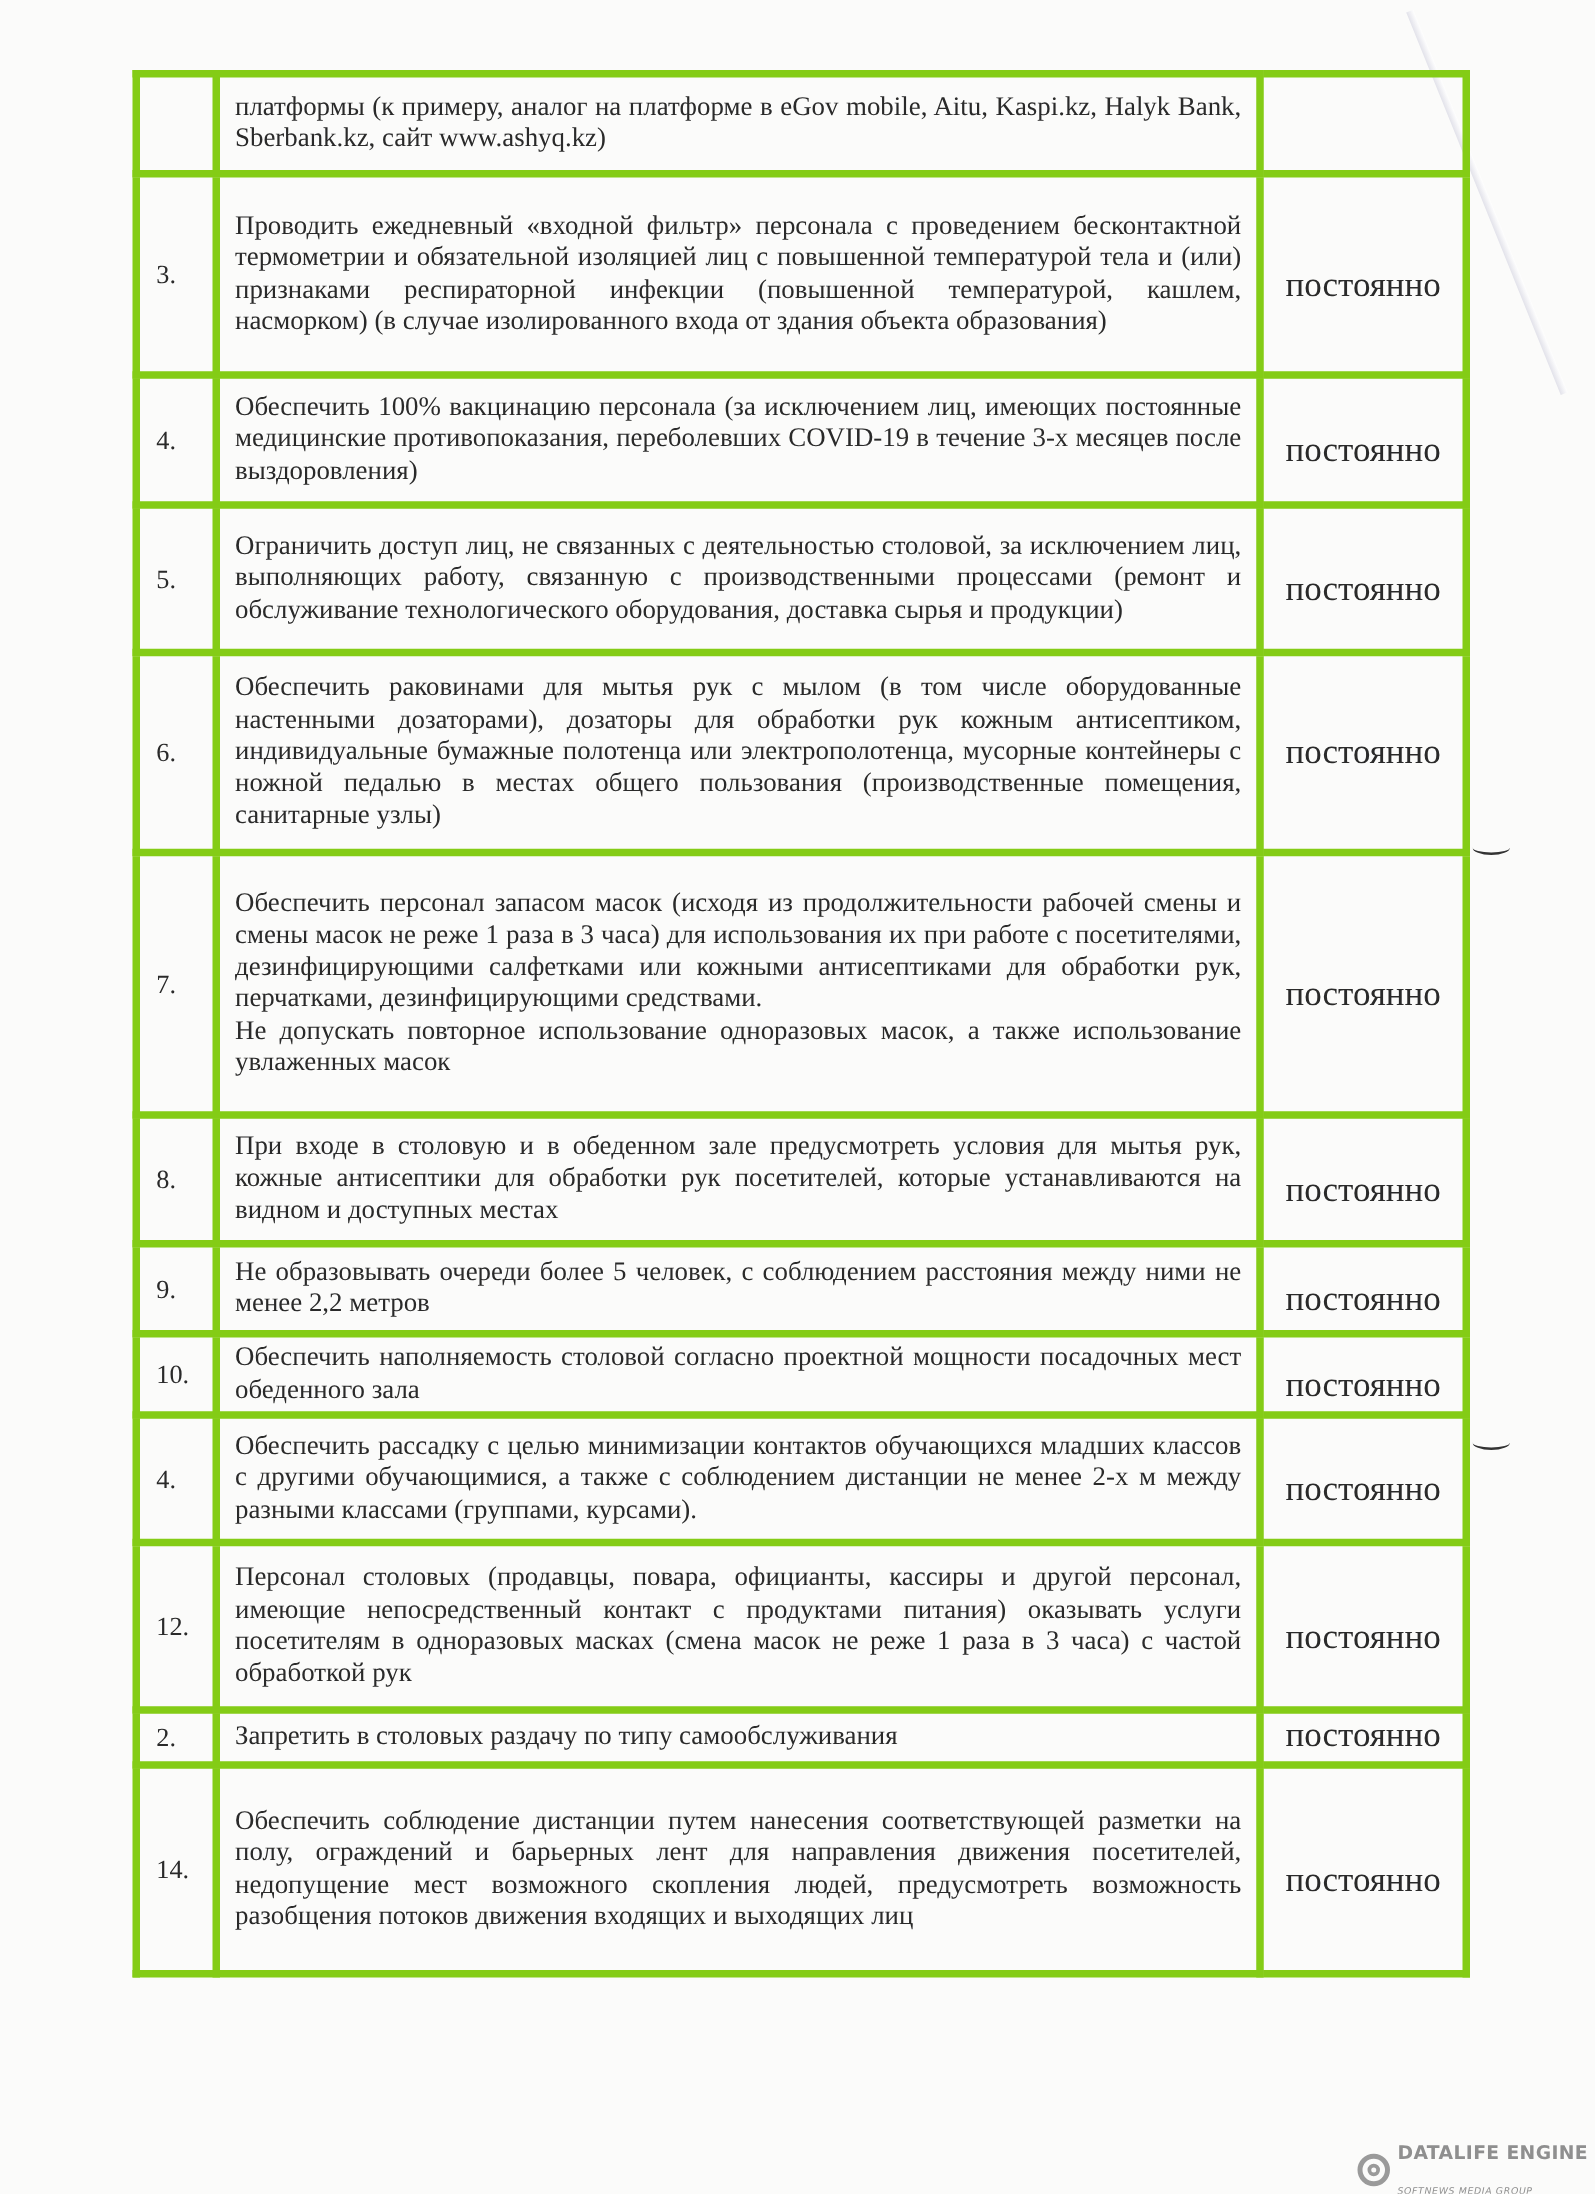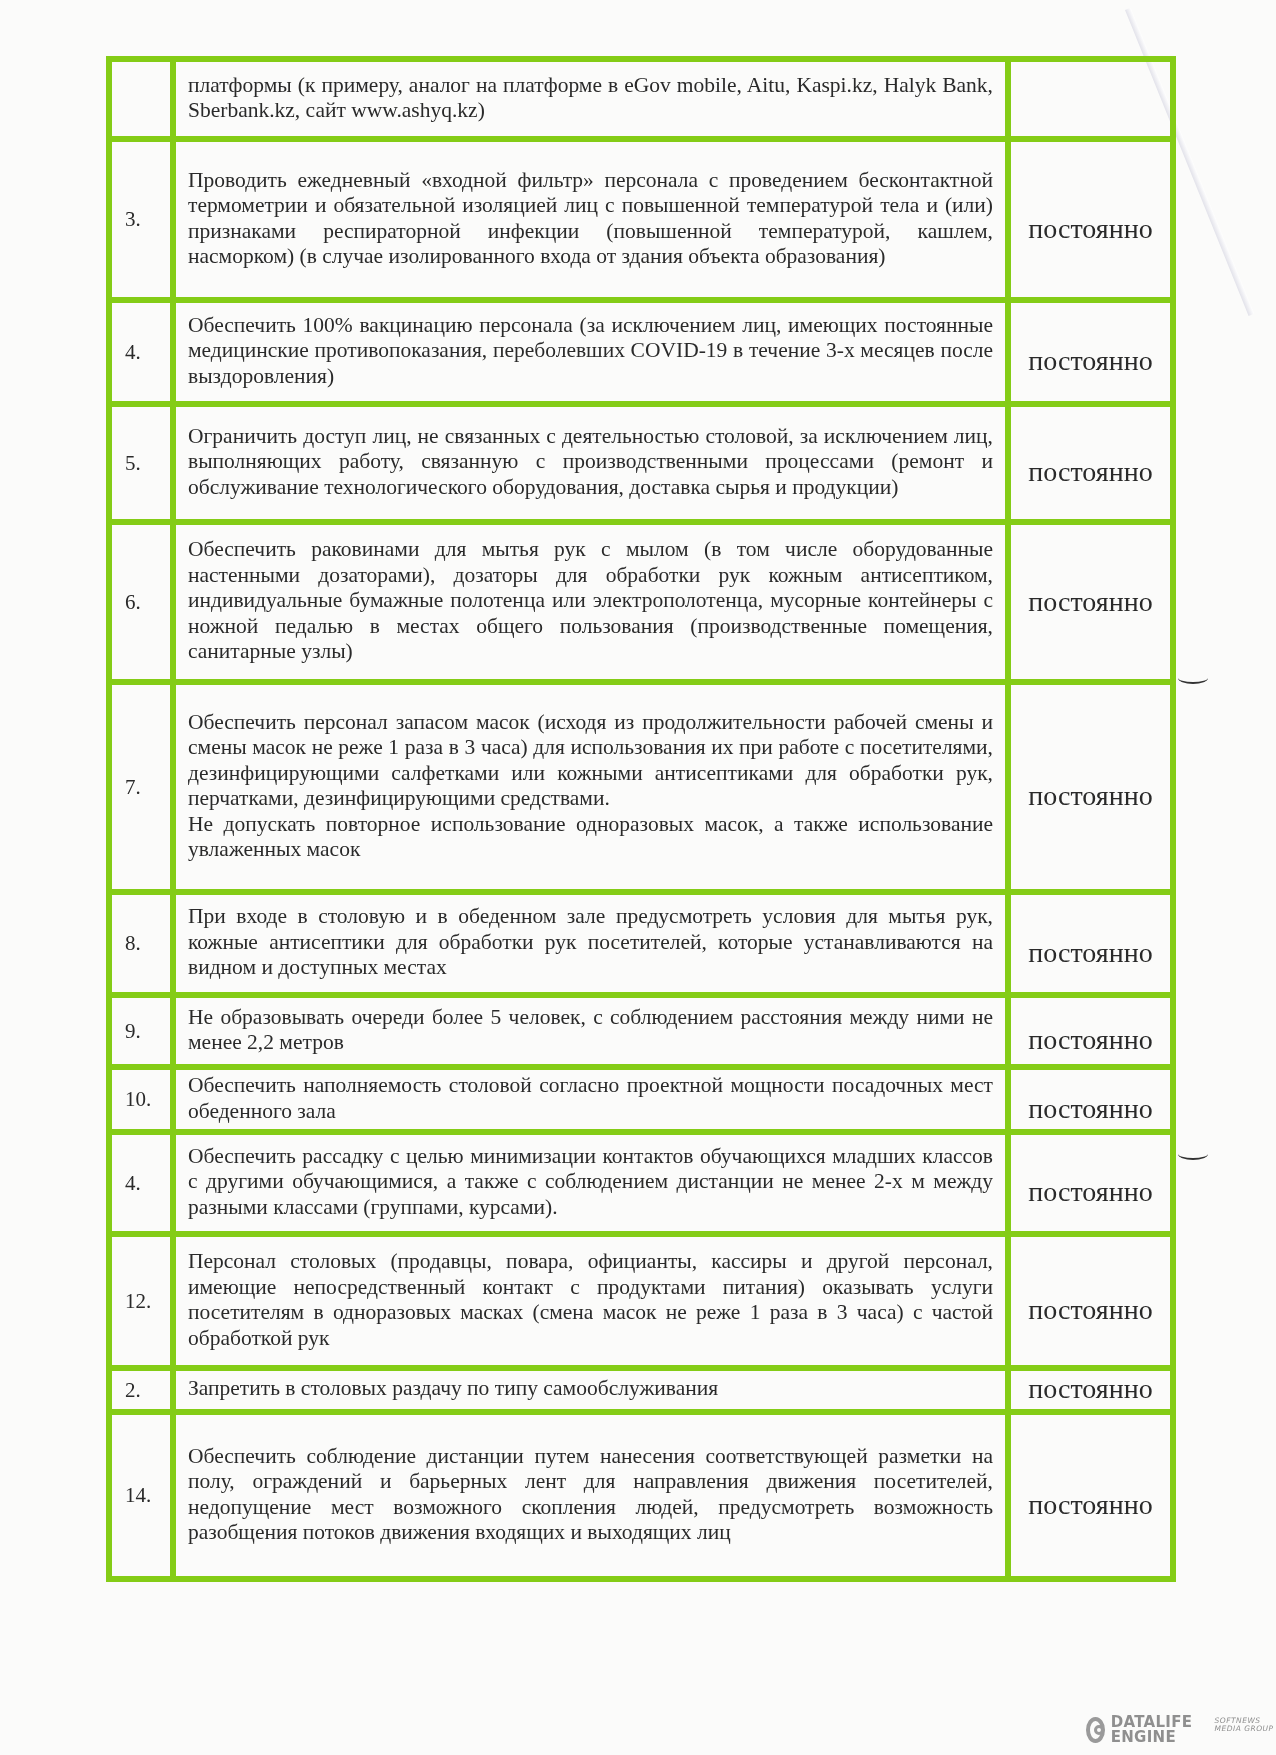--- a/index.html
+++ b/index.html
@@ -45,21 +45,21 @@
     color: #8f8f8f; font-family: "DejaVu Sans", sans-serif;
   }
   .wm-logo {
     width: 26px; height: 26px; border-radius: 50%; border: 4px solid #9a9a9a; box-sizing: border-box;
     position: relative;
   }
   .wm-logo::after {
     content: ""; position: absolute; left: 4px; top: 4px; width: 10px; height: 10px;
     border: 3px solid #9a9a9a; border-radius: 50%; box-sizing: border-box;
   }
-  .wm-text { display: flex; flex-direction: row; line-height: 1; gap: 17px; }
+  .wm-text { display: flex; flex-direction: column; line-height: 1; gap: 17px; }
   .wm-title { font-size: 15px; font-weight: bold; letter-spacing: .3px; }
   .wm-sub { font-size: 7.5px; letter-spacing: .5px; margin-top: 2px; font-style: italic; }
 </style>
 </head>
 <body>
 
 <div class="fold-line"></div>
 
 <table class="doc">
   <colgroup>

